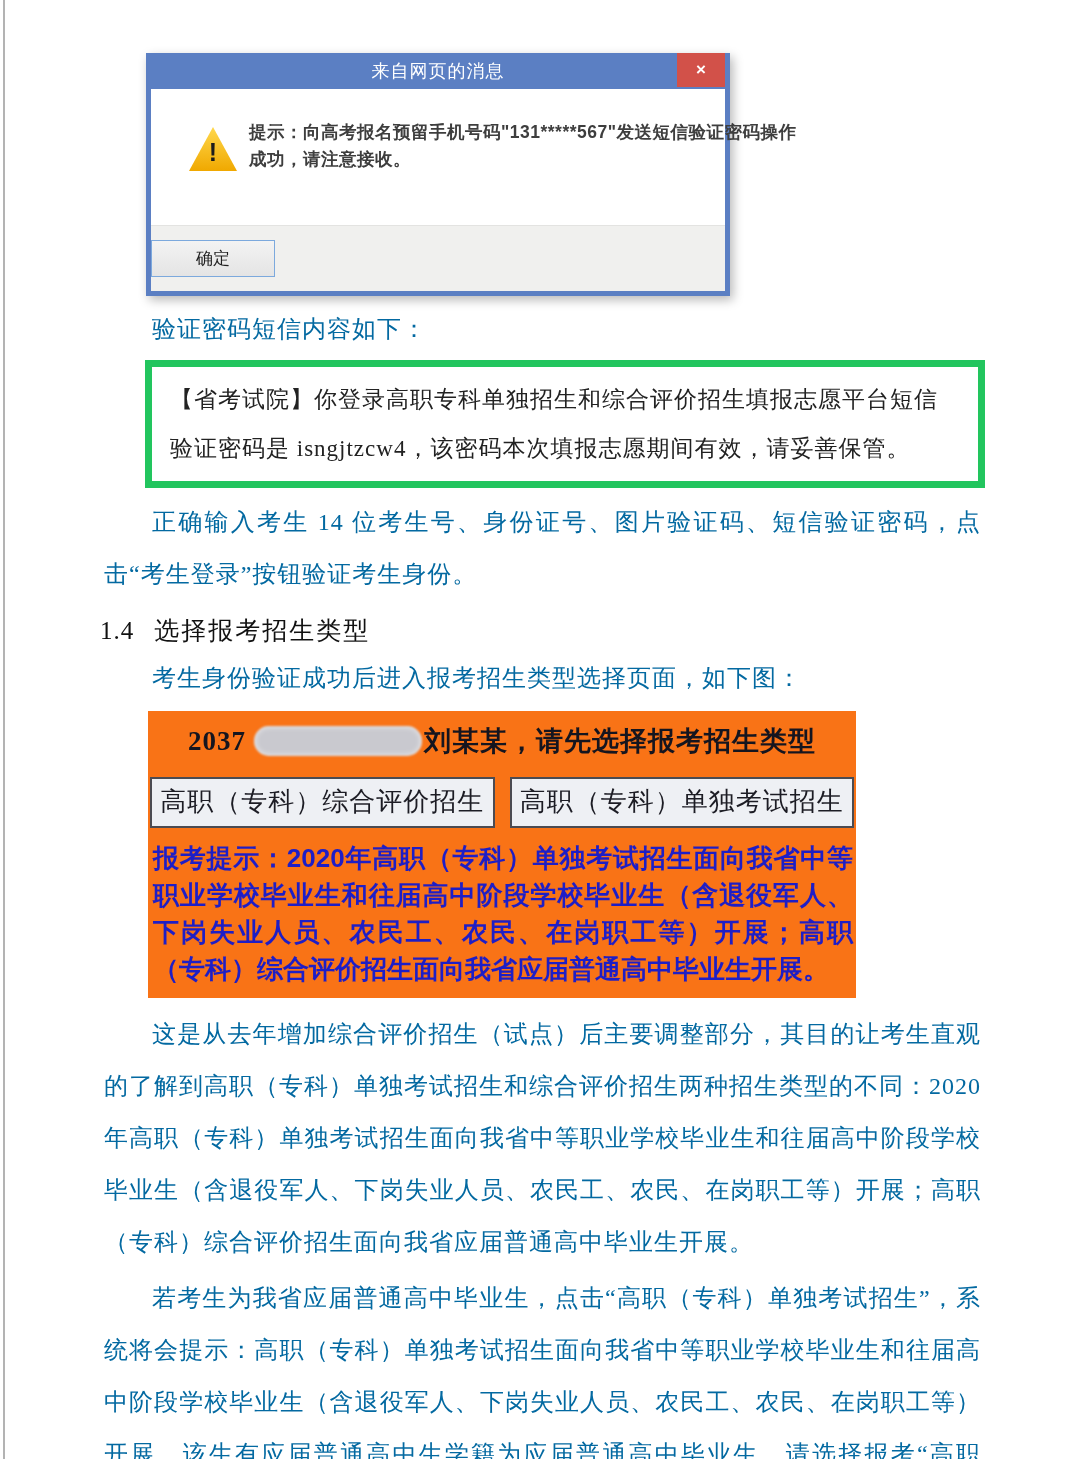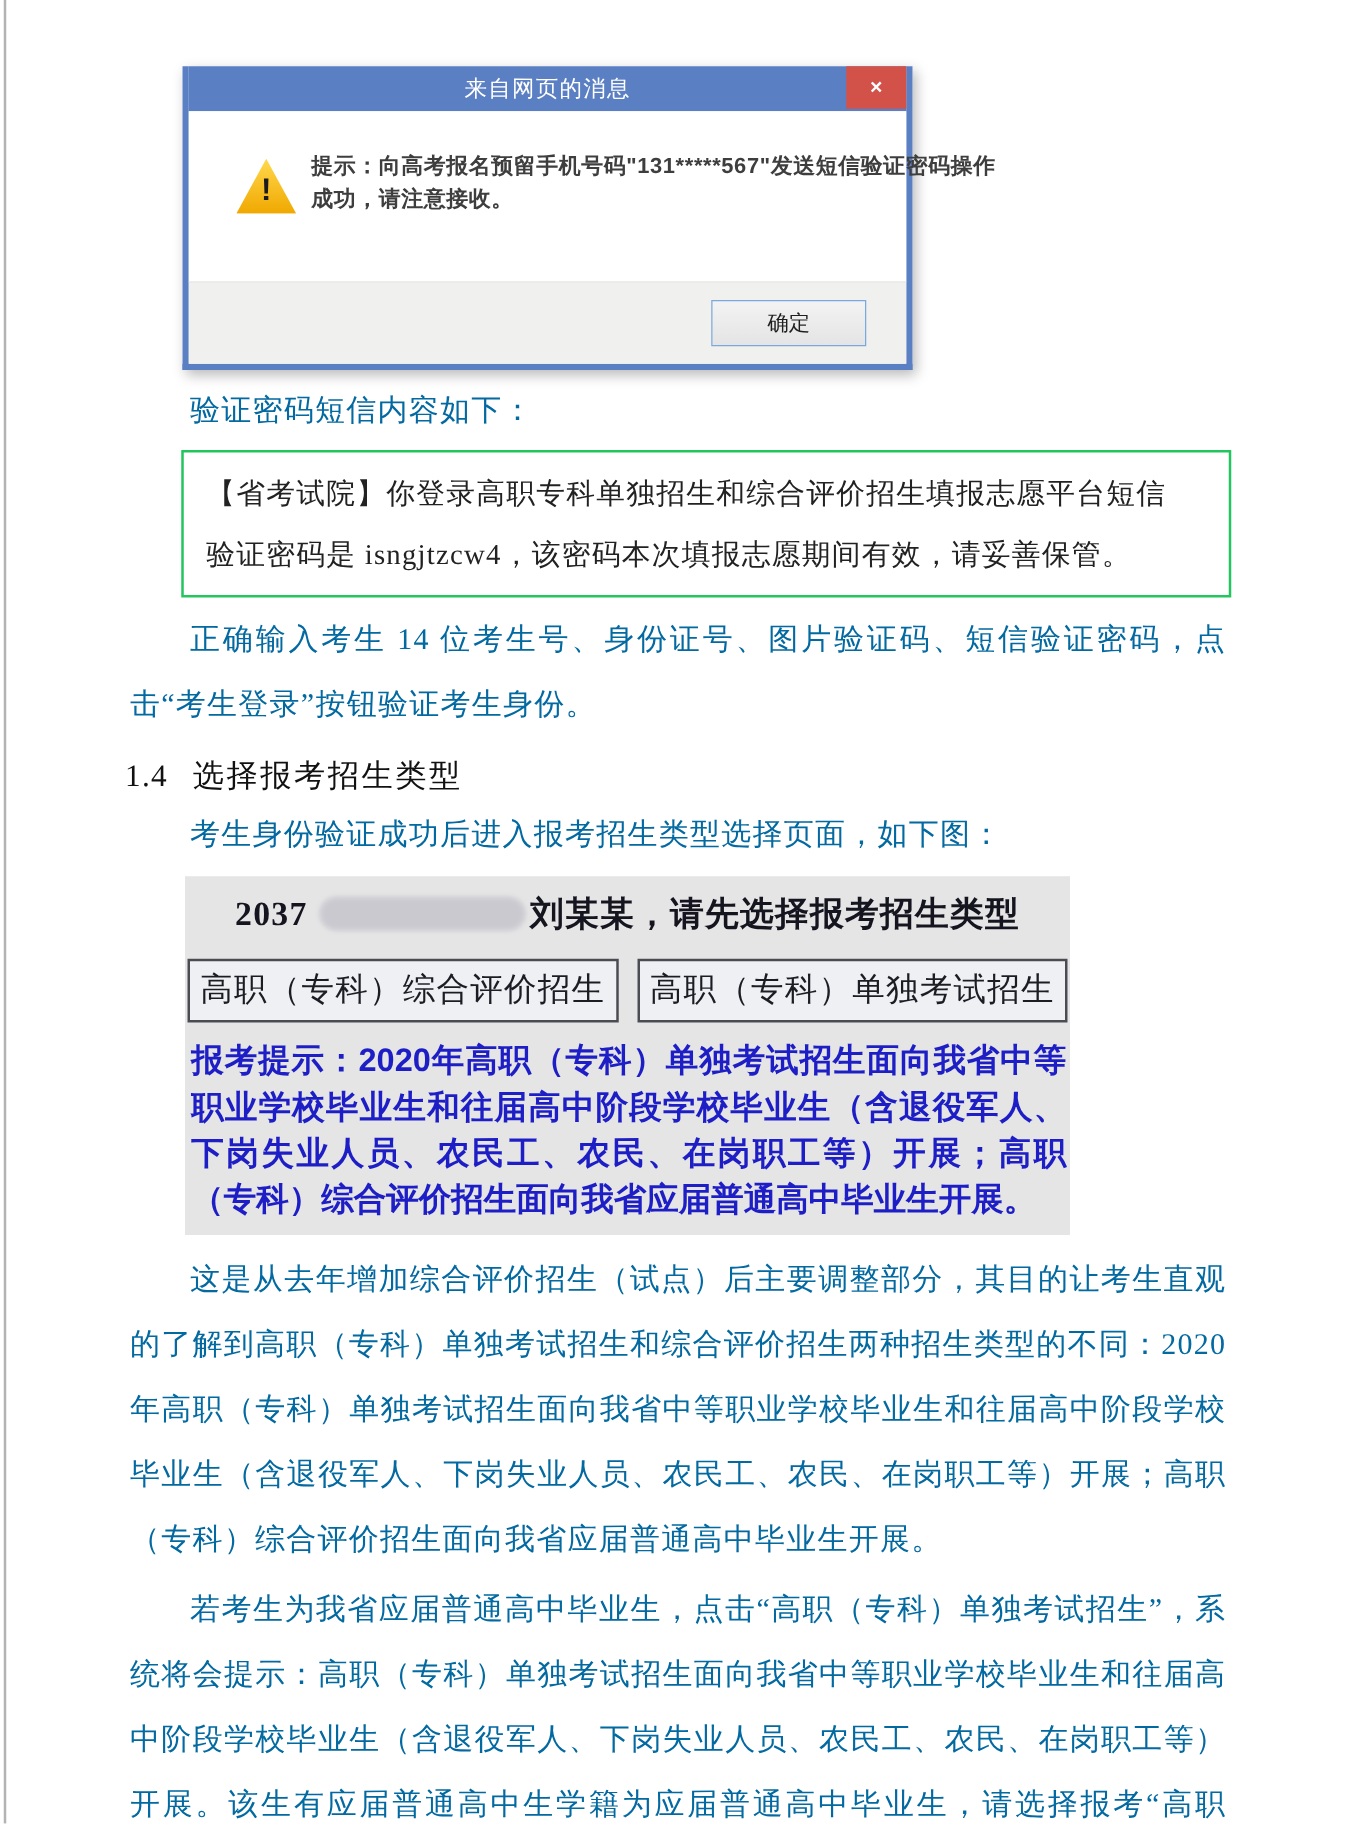--- a/index.html
+++ b/index.html
@@ -30,42 +30,42 @@
   .warn-tri{position:absolute;left:0;top:0;width:48px;height:44px;
     background:linear-gradient(#ffd84d,#f2a d); }
   .warn-tri{background:linear-gradient(#ffd84d,#f0a800);
     clip-path:polygon(50% 0,100% 100%,0 100%);}
   .warn-bang{position:absolute;left:0;right:0;top:13px;text-align:center;
     font-weight:bold;font-size:25px;color:#1c1c1c;line-height:1;}
   .dmsg{position:absolute;left:98px;top:30px;width:548px;
     font-size:17.5px;line-height:27px;color:#3e3e3e;font-weight:bold;
     letter-spacing:.5px;}
   .dfooter{height:66px;background:#f0f0ee;border-top:1px solid #e3e3e1;
-    display:flex;align-items:center;justify-content:flex-end;
+    display:flex;align-items:center;
     padding-right:32px;box-sizing:border-box;}
   .ok-btn{width:122px;height:35px;background:linear-gradient(#f3f3f3,#e4e4e4);
     border:1px solid #7ca9dd;font-size:17px;color:#1f1f1f;
     display:flex;align-items:center;justify-content:center;}
 
   
   .content{position:absolute;left:100px;top:300px;width:885px;}
   .para{font-size:24px;line-height:52px;letter-spacing:1px;margin:4px;
     text-align:justify;text-indent:2em;color:#0369a1;}
   .tight{line-height:50px;}
   .sms-box{box-sizing:border-box;width:840px;margin:6px 0 8px 45px;
-    border:2px solid #22c55e;background:#fff;padding:8px 18px;
+    border:7px solid #22c55e;background:#fff;padding:8px 18px;
     font-size:23px;line-height:49px;letter-spacing:1px;color:#222;}
   .heading{margin:14px 0 6px;font-size:25px;font-weight:normal;color:#111;
     letter-spacing:1px;}
   .heading .num{font-family:"Liberation Serif",serif;margin-right:20px;}
   .heading .ttl{font-family:"Liberation Sans",sans-serif;letter-spacing:2px;}
 
   
   .shot{box-sizing:border-box;width:708px;margin:8px 0 10px 48px;
-    background:#e5e5e5;padding:12px 0 8px;}
+    background:#f97316;padding:12px 0 8px;}
   .ss-header{display:flex;justify-content:center;align-items:center;
     font-weight:bold;font-size:27px;color:#15151f;letter-spacing:1px;}
   .blur{width:168px;height:30px;background:#c9c9cf;border-radius:15px;
     margin:0 2px 0 8px;filter:blur(1.2px);
     box-shadow:inset 0 0 6px rgba(255,255,255,.8);}
   .ss-buttons{display:flex;gap:15px;padding:0 2px;margin-top:18px;}
   .ss-btn{flex:1;box-sizing:border-box;border:2px solid #4b4b52;
     background:#eef0f4;font-family:"Liberation Serif",serif;font-size:26px;
     color:#1c1c24;text-align:center;padding:5px 0 7px;letter-spacing:1px;}
   .ss-notice{margin-top:12px;padding:0 3px 2px 5px;

